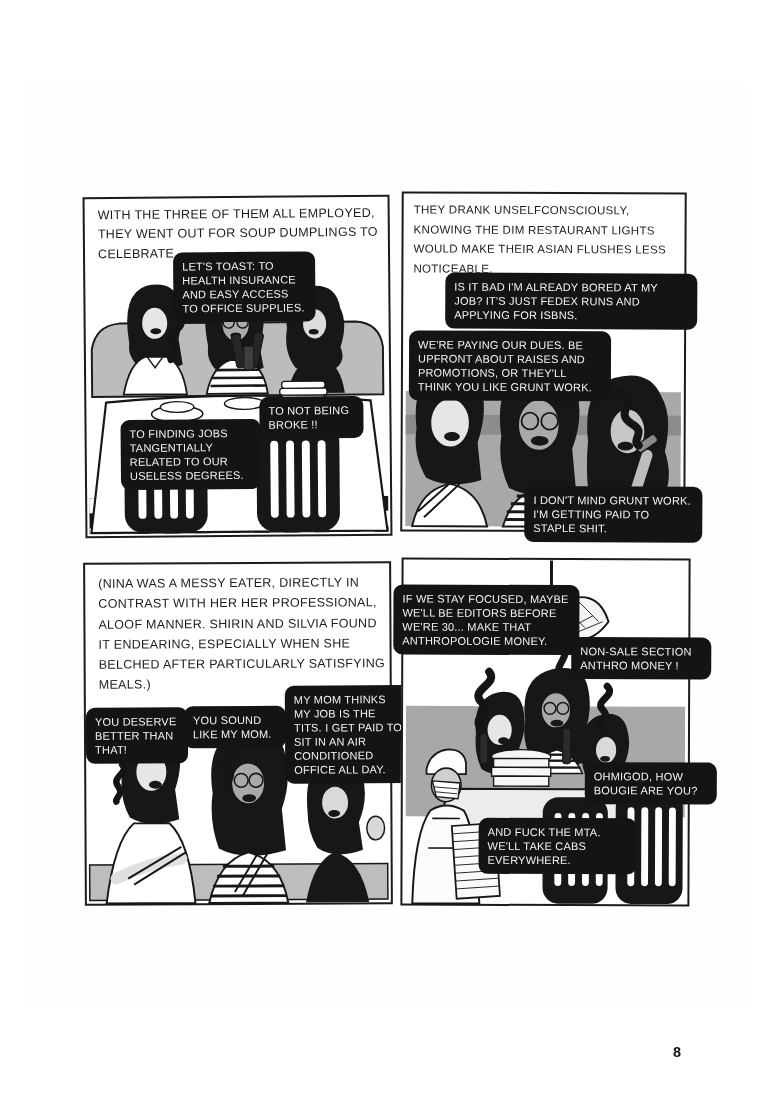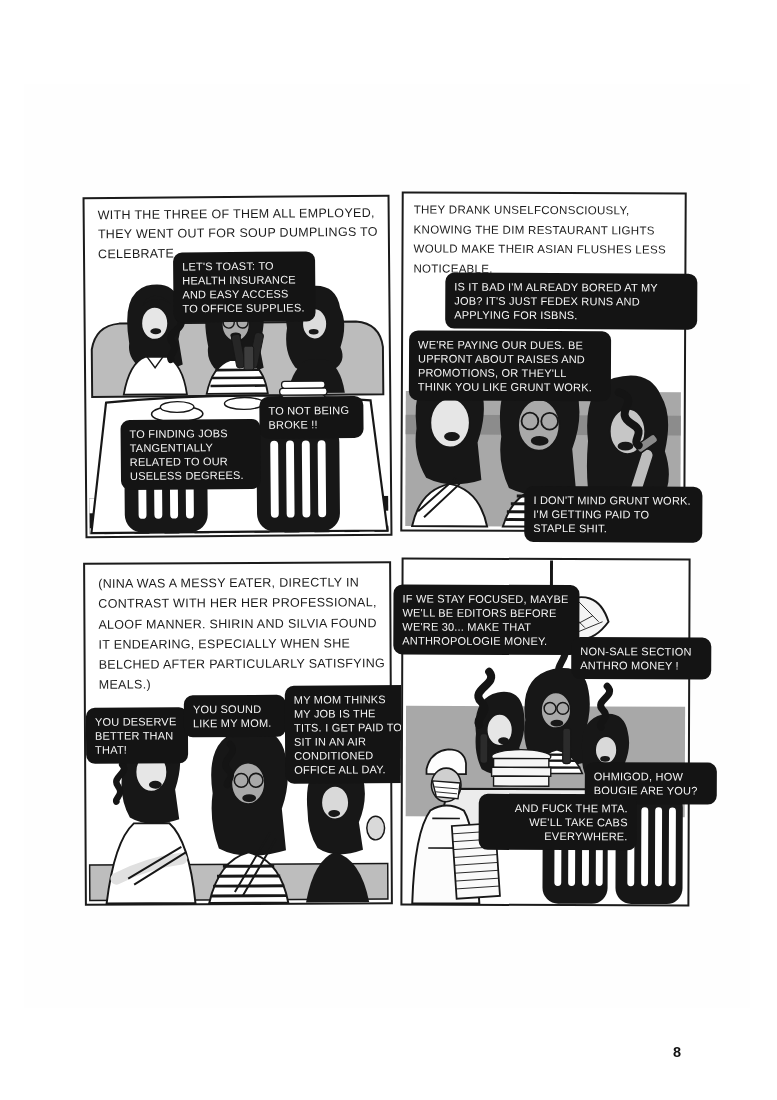--- a/index.html
+++ b/index.html
@@ -155,21 +155,21 @@
     </g>
   </svg>
   <div class="caption" style="left:13px; top:9px; width:288px; font-size:12.5px; line-height:1.62;">(NINA WAS A MESSY EATER, DIRECTLY IN CONTRAST WITH HER HER PROFESSIONAL, ALOOF MANNER. SHIRIN AND SILVIA FOUND IT ENDEARING, ESPECIALLY WHEN SHE BELCHED AFTER PARTICULARLY SATISFYING MEALS.)</div>
   <svg class="tail" style="left:20px; top:198px; width:26px; height:40px;" viewBox="0 0 26 40">
     <path d="M16,2 C24,10 4,14 12,24 C18,32 8,36 10,39" stroke="#141414" stroke-width="6.5" fill="none" stroke-linecap="round"></path>
   </svg>
   <svg class="tail" style="left:130px; top:178px; width:26px; height:44px;" viewBox="0 0 26 44">
     <path d="M14,2 C24,12 2,18 12,28 C20,36 8,40 11,43" stroke="#141414" stroke-width="6.5" fill="none" stroke-linecap="round"></path>
   </svg>
   <div class="bubble" style="left:0px; top:143px; width:102px;">YOU DESERVE BETTER THAN THAT!</div>
-  <div class="bubble" style="left:98px; top:131px; width:102px;">YOU SOUND LIKE MY MOM.</div>
+  <div class="bubble" style="left:98px; top:142px; width:102px;">YOU SOUND LIKE MY MOM.</div>
   <div class="bubble" style="left:199px; top:122px; width:130px;">MY MOM THINKS MY JOB IS THE TITS. I GET PAID TO SIT IN AN AIR CONDITIONED OFFICE ALL DAY.</div>
 </section>
 
 <section class="panel" style="left:401px; top:558px; width:289px; height:348px; transform:rotate(0.2deg);">
   <svg class="art" viewBox="0 0 289 348">
     <g>
       <line x1="150" y1="0" x2="150" y2="36" stroke="#171717" stroke-width="3"></line>
       <path d="M96,78 Q118,30 156,44 Q196,24 208,62 Q186,92 158,72 Q128,96 96,78 Z" fill="#f4f4f4" stroke="#171717" stroke-width="2"></path>
       <path d="M104,72 L150,44 M114,78 L164,48 M126,82 L178,52 M140,84 L192,56 M154,82 L202,62 M108,60 L128,80 M124,52 L148,78 M140,46 L166,74 M158,42 L184,68 M176,40 L198,62" stroke="#171717" stroke-width="0.9" fill="none"></path>
       <path d="M156,70 Q172,84 160,104 Q154,114 162,122" stroke="#171717" stroke-width="7" fill="none" stroke-linecap="round"></path>
@@ -230,16 +230,16 @@
   </svg>
   <svg class="tail" style="left:62px; top:110px; width:34px; height:56px;" viewBox="0 0 34 56">
     <path d="M24,2 C34,14 4,20 16,32 C26,42 10,48 14,55" stroke="#141414" stroke-width="8" fill="none" stroke-linecap="round"></path>
   </svg>
   <svg class="tail" style="left:186px; top:124px; width:28px; height:44px;" viewBox="0 0 28 44">
     <path d="M18,2 C28,12 4,16 14,26 C22,34 8,38 12,43" stroke="#141414" stroke-width="7" fill="none" stroke-linecap="round"></path>
   </svg>
   <div class="bubble" style="left:-10px; top:25px; width:186px;">IF WE STAY FOCUSED, MAYBE WE'LL BE EDITORS BEFORE WE'RE 30... MAKE THAT ANTHROPOLOGIE MONEY.</div>
   <div class="bubble" style="left:168px; top:77px; width:140px;">NON-SALE SECTION ANTHRO MONEY !</div>
   <div class="bubble" style="left:182px; top:202px; width:132px;">OHMIGOD, HOW BOUGIE ARE YOU?</div>
-  <div class="bubble" style="left:76px; top:234px; width:158px;text-align:right;">AND FUCK THE MTA. WE'LL TAKE CABS EVERYWHERE.</div>
+  <div class="bubble" style="left:76px; top:258px; width:158px;">AND FUCK THE MTA. WE'LL TAKE CABS EVERYWHERE.</div>
 </section>
 
 <div class="pageno">8</div>
 
 </body></html>

